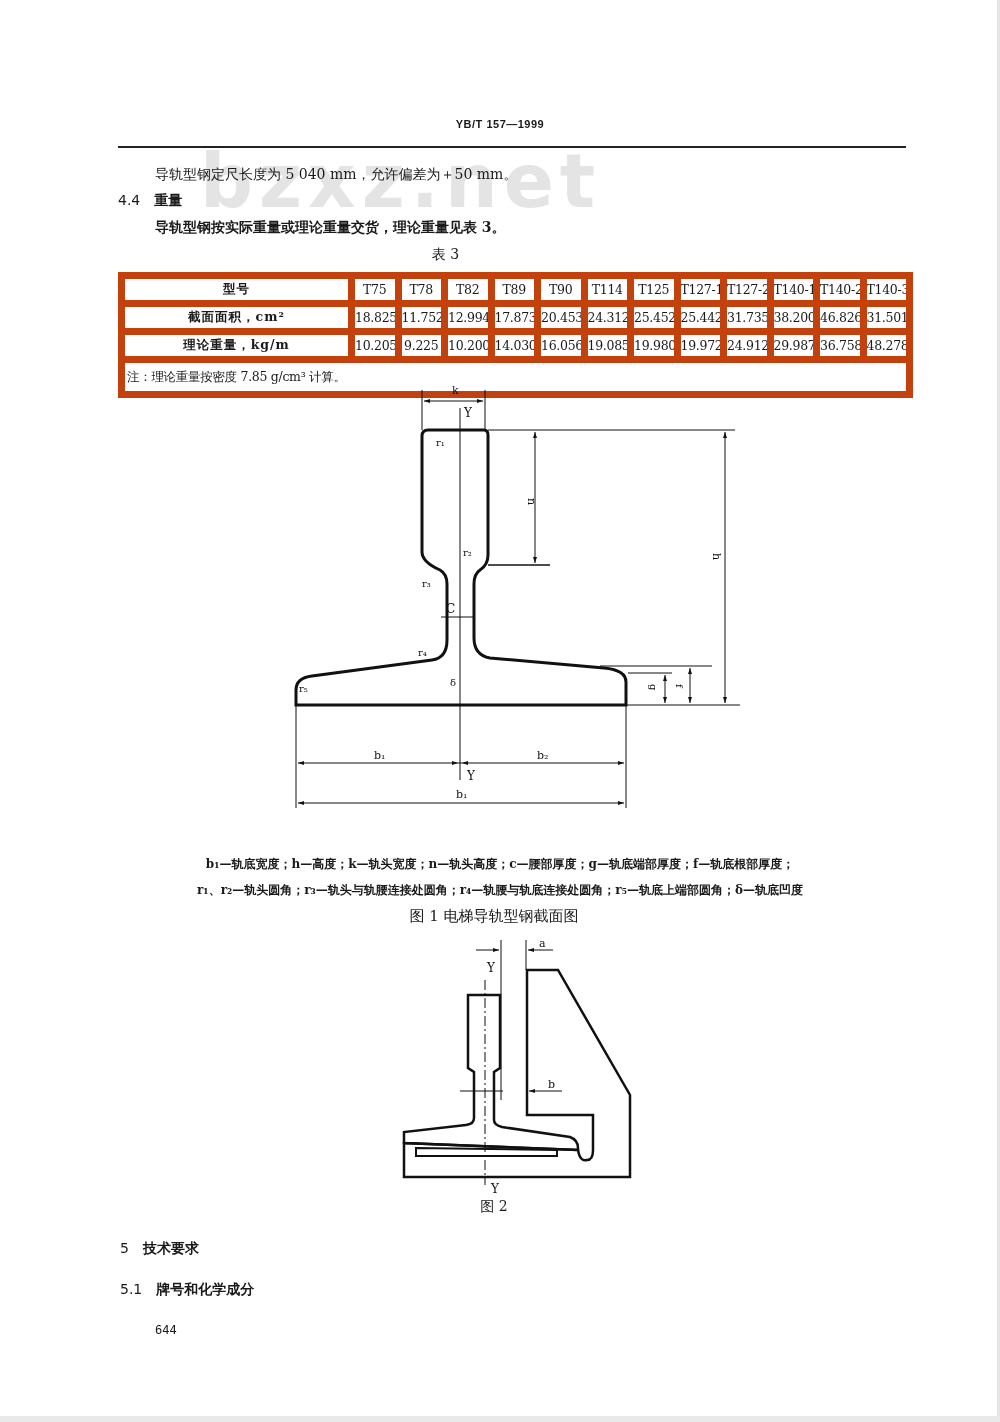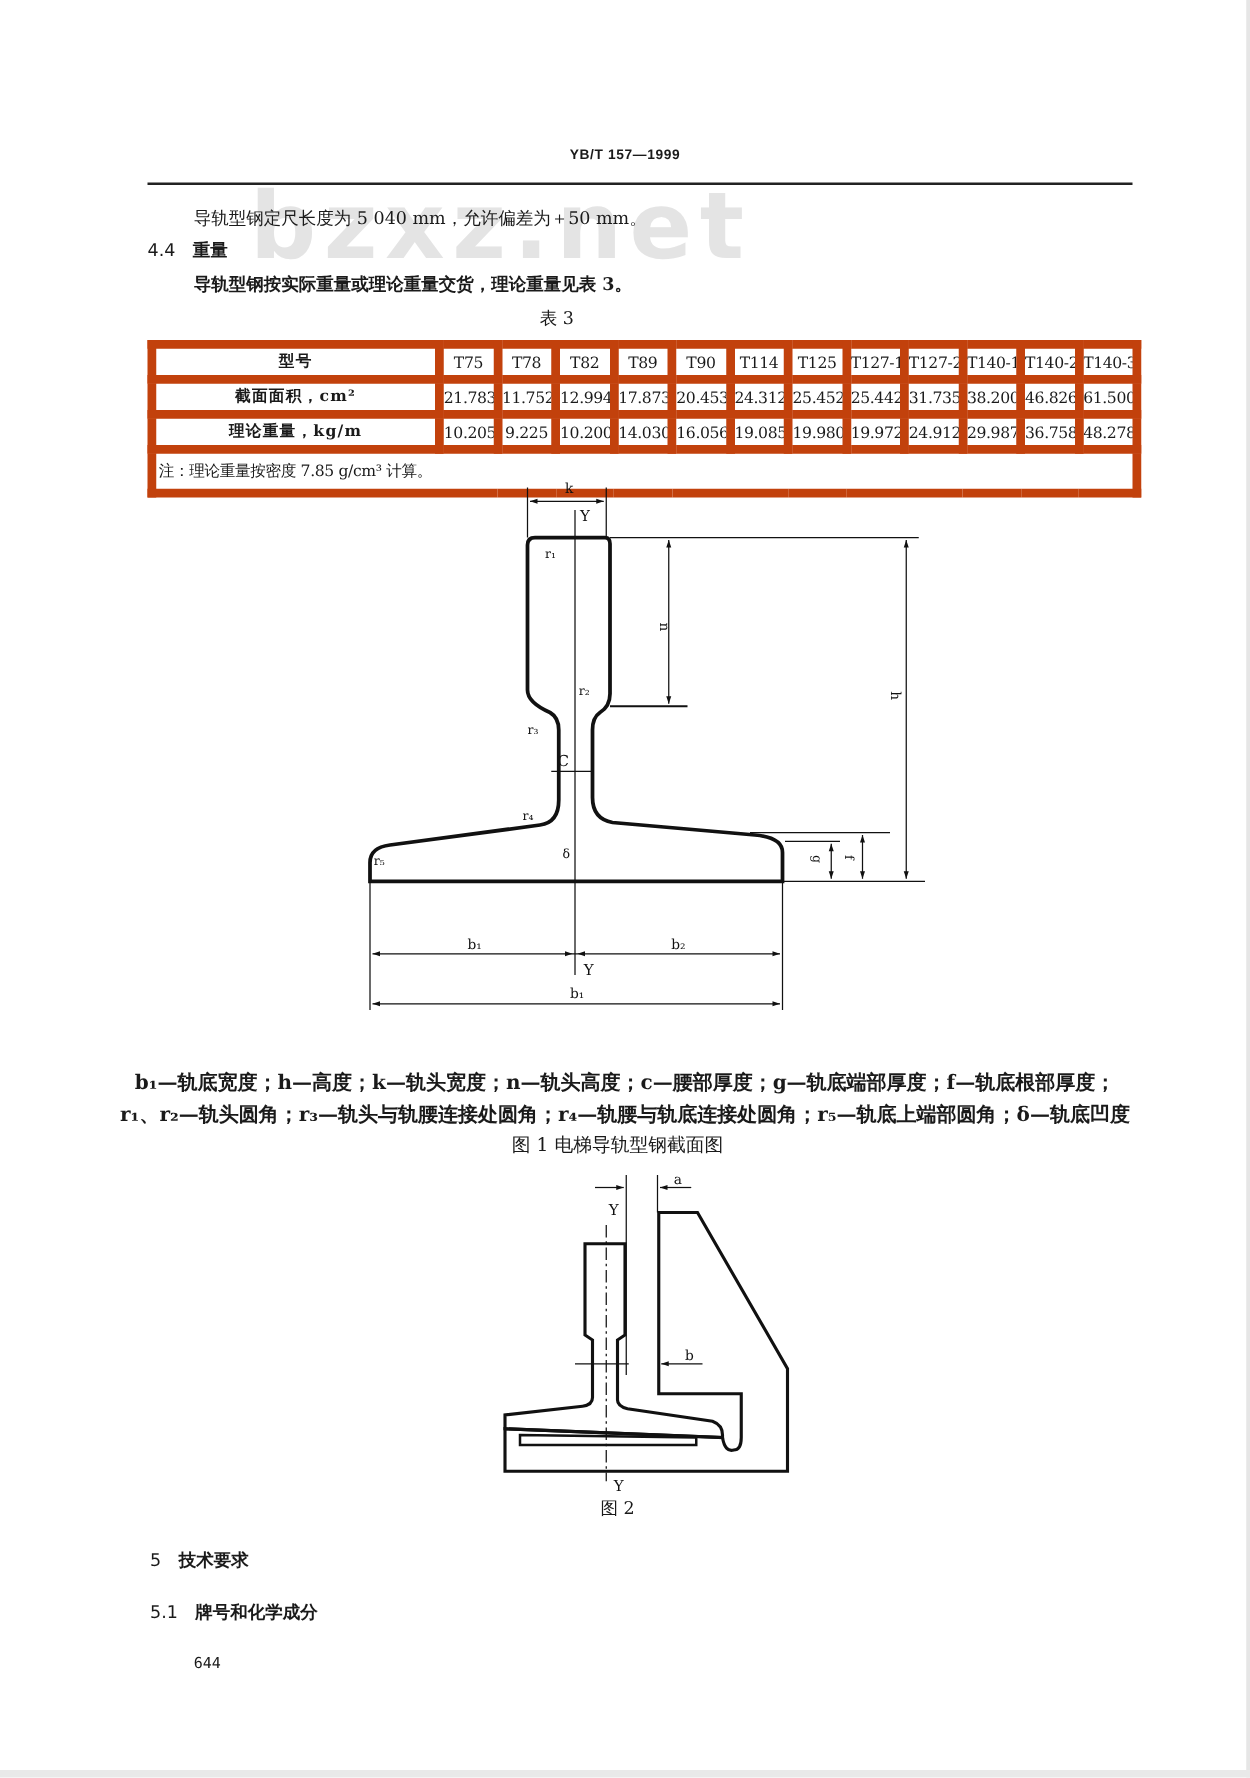--- a/index.html
+++ b/index.html
@@ -14,21 +14,21 @@
   .header-rule { left: 118px; top: 146px; width: 788px; height: 2px; background: #222; }
   .watermark { left: 200px; top: 138px; font-family: "DejaVu Sans", sans-serif; font-weight: bold; font-size: 74px; color: #e4e4e4; letter-spacing: 6px; z-index: 0; }
   .para { font-size: 14px; z-index: 1; }
   .section { font-size: 14px; font-weight: bold; z-index: 1; }
   .section .num { font-family: "DejaVu Sans", sans-serif; font-weight: normal; margin-right: 14px; }
   .table-caption { left: 0; width: 891px; top: 246px; text-align: center; font-size: 14px; }
   table.spec { position: absolute; left: 118px; top: 272px; width: 788px; border-collapse: collapse; font-size: 12.5px; border: 2px solid #222; table-layout: fixed; }
   table.spec td { border: 7px solid #c2410c; height: 21px; padding: 0; text-align: center; white-space: nowrap; overflow: hidden; letter-spacing: -0.3px; }
   table.spec td.rowhead { font-weight: bold; font-size: 12.5px; letter-spacing: 1px; }
   table.spec td.note { text-align: left; padding-left: 2px; height: 28px; font-size: 12.5px; }
-  .legend { left: 0; width: 1000px; text-align: center; font-size: 16px; font-weight: bold; }
+  .legend { left: 0; width: 1000px; text-align: center; font-size: 12px; font-weight: bold; }
   .fig-caption { left: 0; width: 988px; text-align: center; font-size: 15px; }
   .page-number { left: 155px; top: 1323px; font-size: 12px; font-family: "DejaVu Sans Mono", monospace; }
   svg text { font-family: "DejaVu Serif", serif; }
 </style>
 </head>
 <body>
 
 <div class="page-edge-r"></div>
 <div class="page-edge-b"></div>
 
@@ -63,32 +63,32 @@
     <td>T114</td>
     <td>T125</td>
     <td>T127-1</td>
     <td>T127-2</td>
     <td>T140-1</td>
     <td>T140-2</td>
     <td>T140-3</td>
   </tr>
   <tr>
     <td class="rowhead">截面面积，cm²</td>
-    <td>21.783</td>
+    <td>18.825</td>
     <td>11.752</td>
     <td>12.994</td>
     <td>17.873</td>
     <td>20.453</td>
     <td>24.312</td>
     <td>25.452</td>
     <td>25.442</td>
     <td>31.735</td>
     <td>38.200</td>
     <td>46.826</td>
-    <td>61.500</td>
+    <td>31.501</td>
   </tr>
   <tr>
     <td class="rowhead">理论重量，kg/m</td>
     <td>10.205</td>
     <td>9.225</td>
     <td>10.200</td>
     <td>14.030</td>
     <td>16.056</td>
     <td>19.085</td>
     <td>19.980</td>

